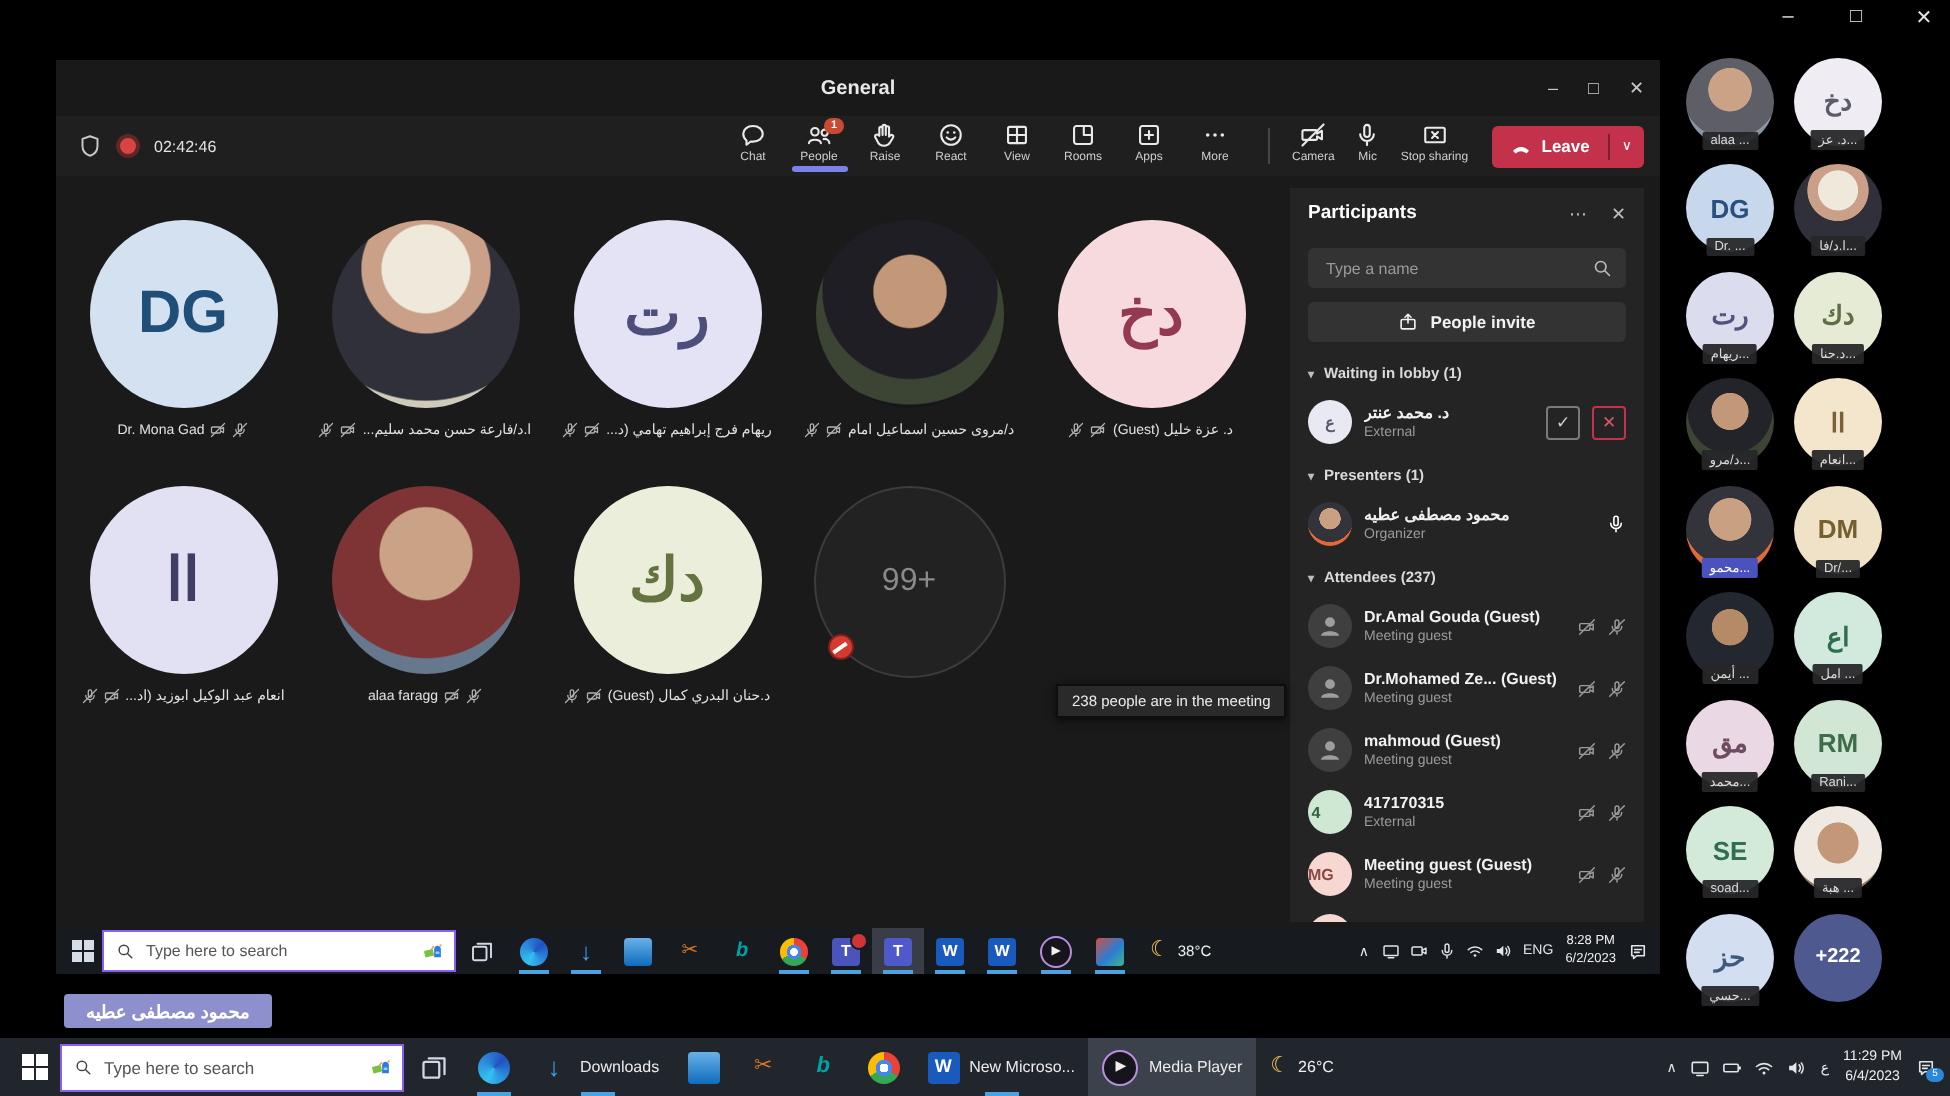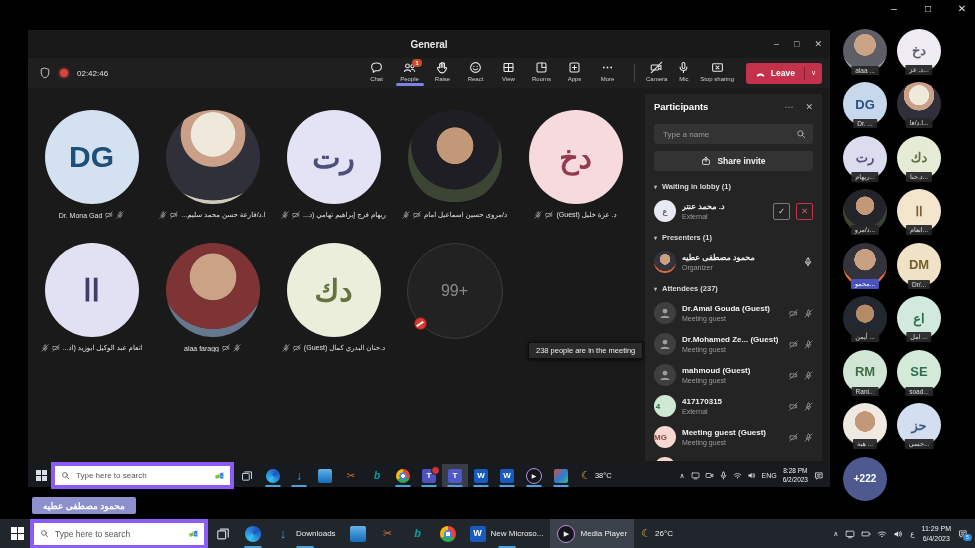--- a/index.html
+++ b/index.html
@@ -83,21 +83,21 @@
   .lobby-btn{width:15px;height:15px;border:1px solid #7a7a7a;border-radius:2px;display:flex;align-items:center;justify-content:center;
     font-size:8.5px;color:#cfcfcf;cursor:default}
   .lobby-btn.reject{border-color:#c4314b;color:#d6566a}
   .mic-live{color:#fff}.mic-live svg{width:10px;height:10px}
 
   
   .vm-tb{position:absolute;left:0;right:0;bottom:0;height:23px;background:#171a1f;display:flex;align-items:center;padding:0 3px;z-index:4}
   .win-start{width:20px;height:100%;display:flex;align-items:center;justify-content:center;cursor:default}
   .win-logo{display:grid;grid-template-columns:5px 5px;grid-template-rows:5px 5px;gap:1px}
   .win-logo i{background:#d6dde6}
-  .tb-search{height:19px;background:#fff;display:flex;align-items:center;padding:0 6px;gap:4px;border:4px solid #8b5cf6}
+  .tb-search{height:19px;background:#fff;display:flex;align-items:center;padding:0 6px;gap:4px;border:1px solid #8b5cf6}
   .tb-search svg{width:9px;height:9px;color:#444}
   .tb-search input{flex:1;min-width:0;border:none;outline:none;background:none;font-size:8px;color:#333;font-family:inherit}
   .tb-search input::placeholder{color:#555}
   .bp-art{width:16px;height:14px;flex-shrink:0}
   .apps{display:flex;align-items:center;height:100%}
   .tb-app{position:relative;height:100%;display:flex;align-items:center;justify-content:center;padding:0 6px;gap:5px;cursor:default}
   .chip{width:14px;height:14px;display:flex;align-items:center;justify-content:center;position:relative;flex-shrink:0}
   .chip-glyph{font-size:9px;line-height:1}
   .chip-glyph:empty{display:none}
   .chip-svg{display:none;width:12px;height:12px}
@@ -558,21 +558,21 @@
         <div class="p-search">
           <input placeholder="Type a name" style="">
           <svg>
               <use href="#i-search"></use>
             </svg>
         </div>
         <div class="p-share">
           <svg>
               <use href="#i-share"></use>
             </svg>
-          <span>Share invite</span>
+          <span>People invite</span>
         </div>
 
         <div class="p-section">
           <span class="p-caret">▾</span>
           <span>Waiting in lobby (1)</span>
         </div>
         <div class="p-row">
           <span class="p-ava" style="background:#e9e9f3;color:#5a5a72">ع</span>
           <div class="p-texts">
             <div class="p-name">د. محمد عنتر</div>
@@ -983,20 +983,26 @@
         <span class="s-label">أيمن ...</span>
       </div>
 
       <div class="s-cell">
         <span class="s-ava" style="background:#d2e9dd;color:#2d6e4d">
           <span>اع</span>
         </span>
         <span class="s-label">امل ...</span>
       </div>
 
+      <div class="s-cell">
+        <span class="s-ava" style="background:#ead9e4;color:#6e4b61">
+          <span>مق</span>
+        </span>
+        <span class="s-label">محمد...</span>
+      </div>
 
       <div class="s-cell">
         <span class="s-ava" style="background:#d2e6d5;color:#3e6e49">
           <span>RM</span>
         </span>
         <span class="s-label">Rani...</span>
       </div>
 
       <div class="s-cell">
         <span class="s-ava" style="background:#d4ead9;color:#2f6e4e">

